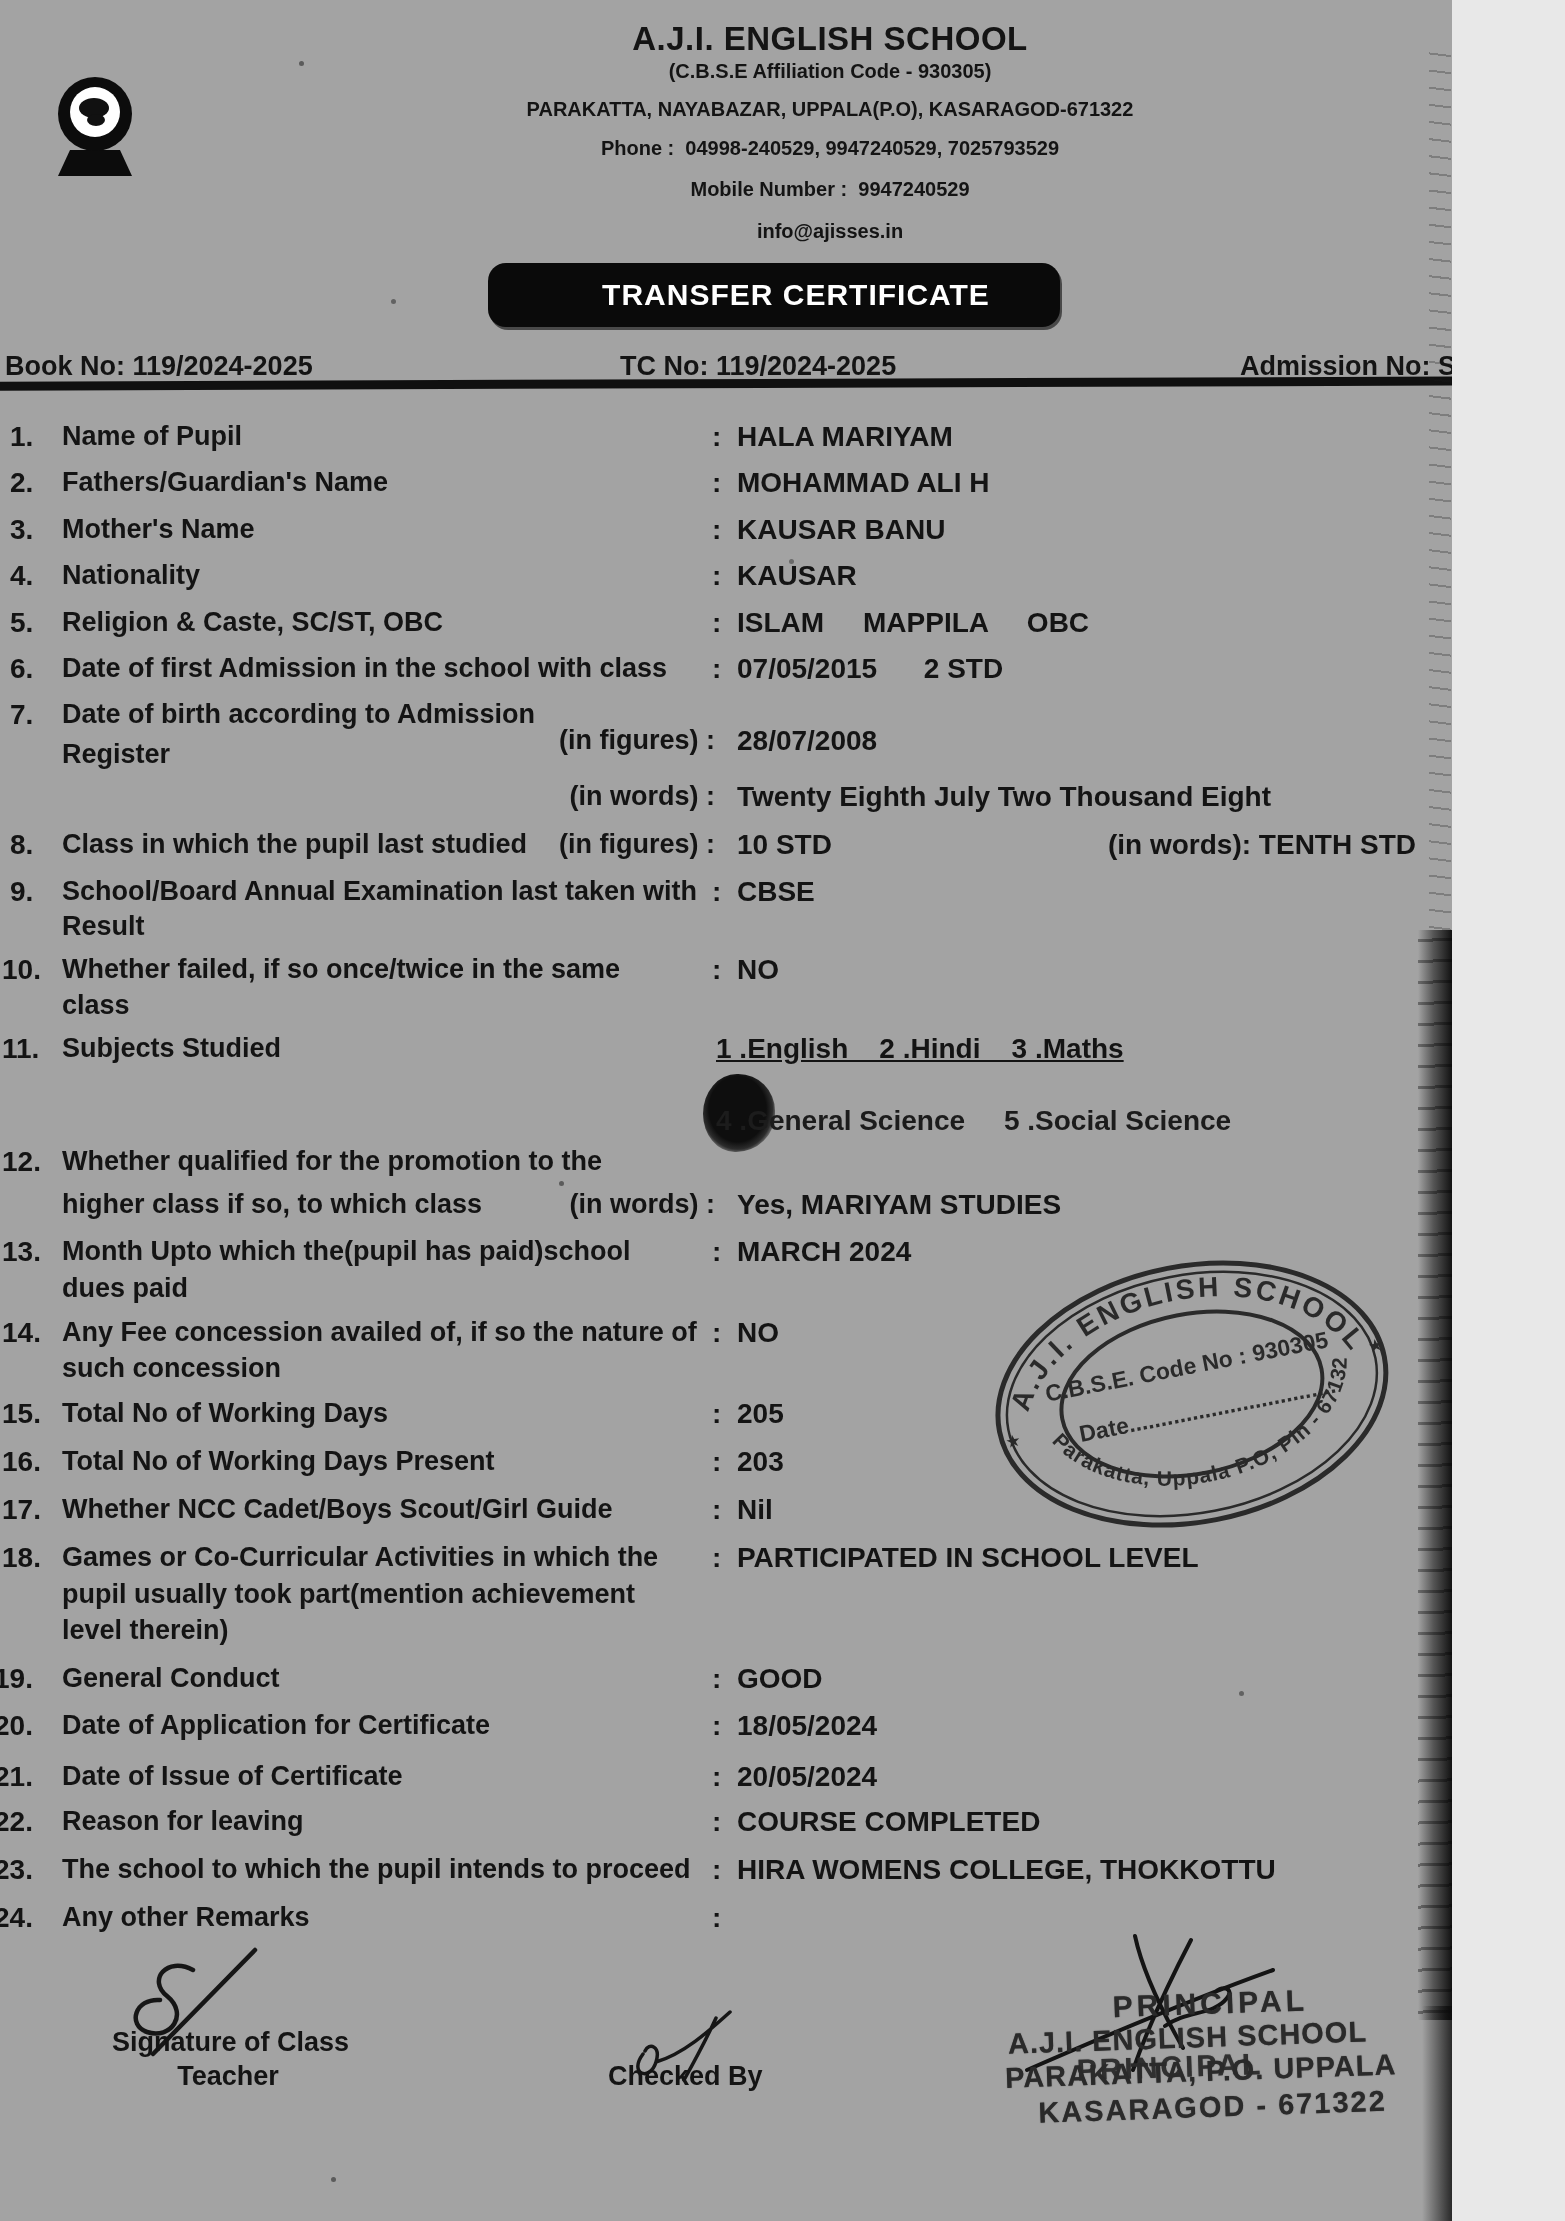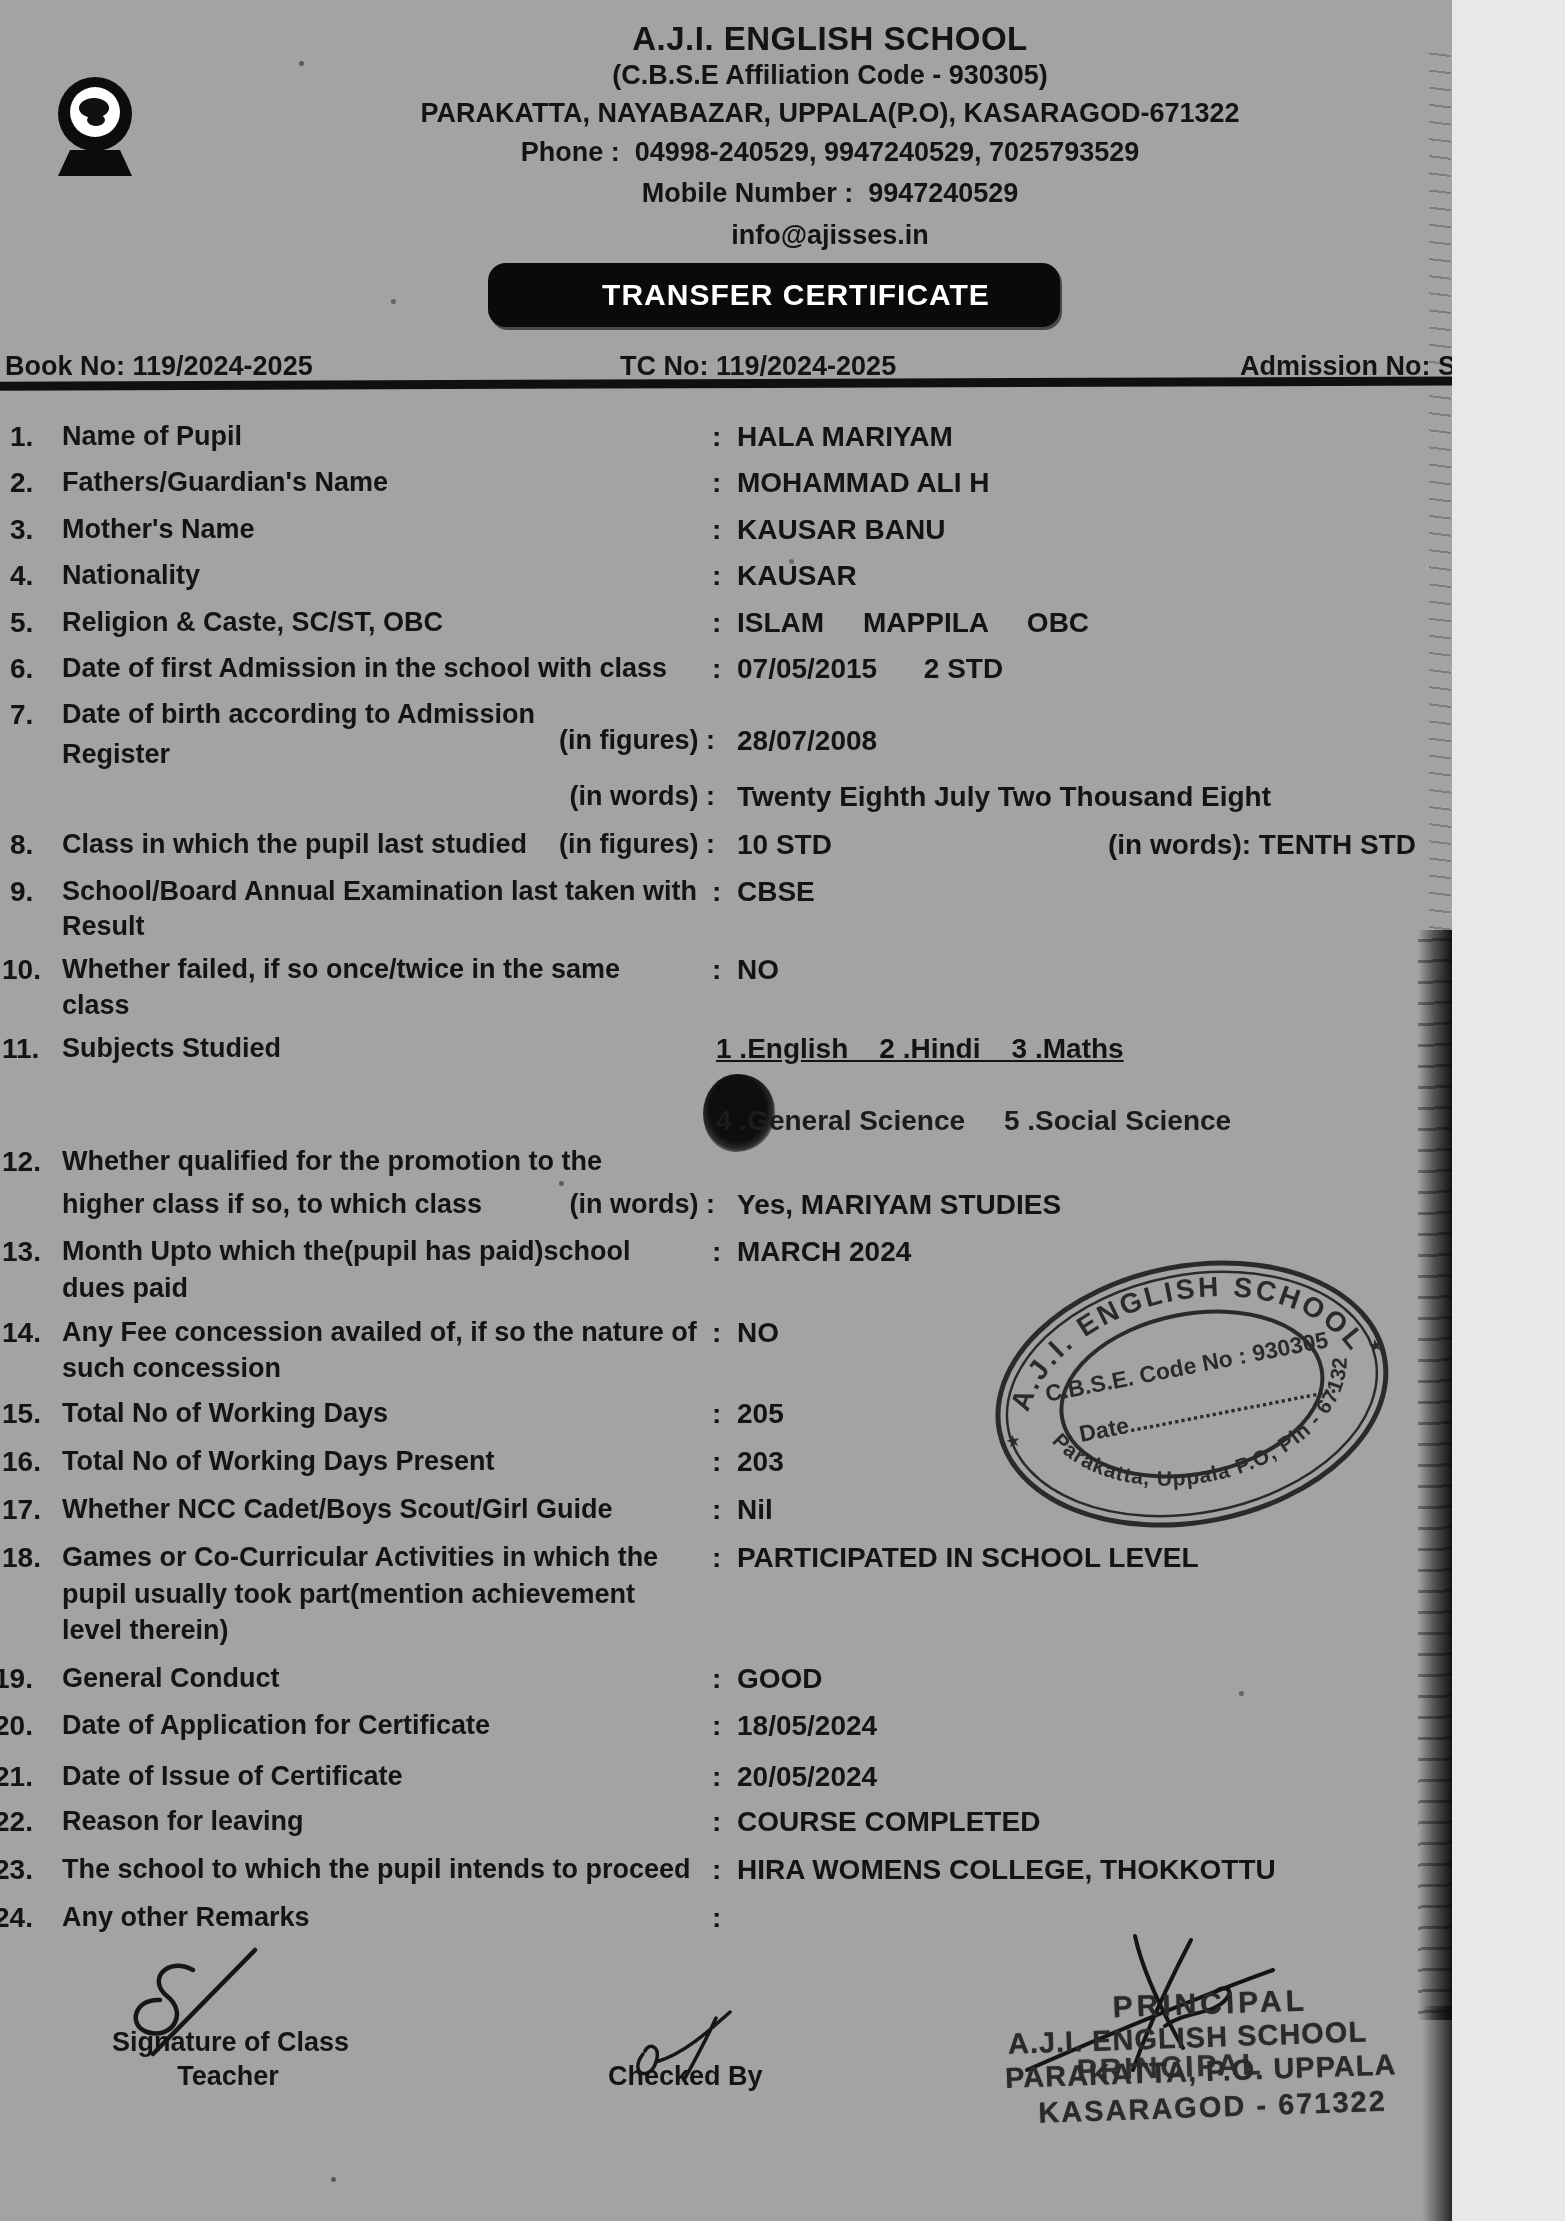--- a/index.html
+++ b/index.html
@@ -6,21 +6,21 @@
   .page{
     position:relative;
     width:1452px;height:2221px;
     background:#a3a3a3;
     overflow:hidden;
     font-family:"Liberation Sans", sans-serif;
     color:#121212;
   }
   .t{position:absolute;white-space:pre;font-weight:bold;color:#141414;line-height:1.05;}
   .fs-title{font-size:33px;letter-spacing:.5px;}
-  .fs-sub{font-size:27px;}
+  .fs-sub{font-size:20px;}
   .fs-body{font-size:27px;}
   .fs-val{font-size:28px;}
   .center{text-align:center;}
   .header-wrap{position:absolute;left:95px;top:0;width:1470px;}
   .header-wrap .t{position:absolute;left:0;width:100%;text-align:center;}
   .badge{
     position:absolute;left:488px;top:263px;width:528px;height:64px;
     background:#0a0a0a;border-radius:18px;
     display:flex;align-items:center;justify-content:center;
     color:#ffffff;font-weight:bold;font-size:30px;letter-spacing:1px;

